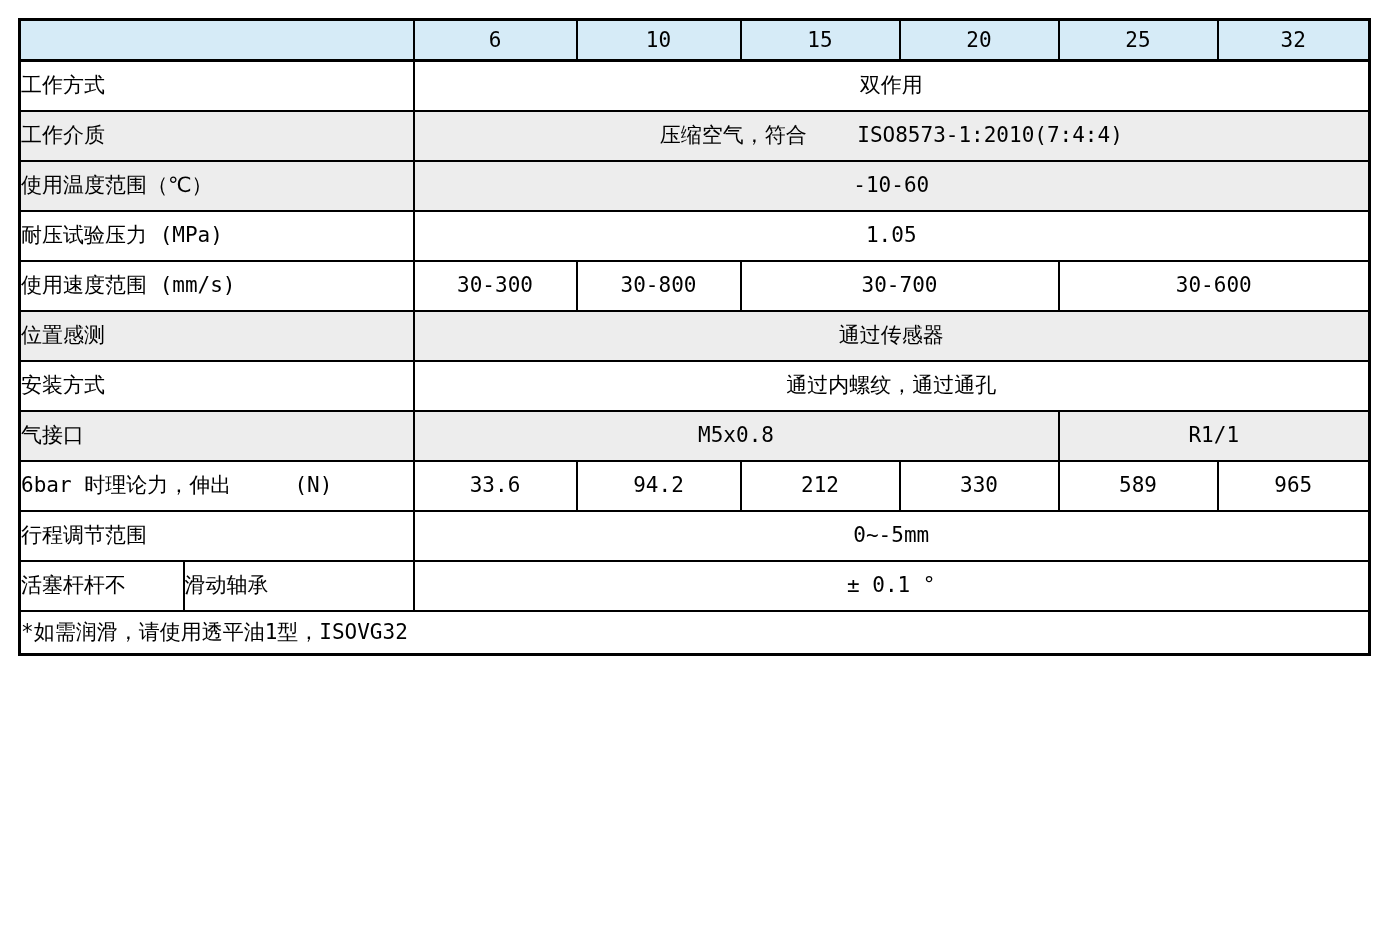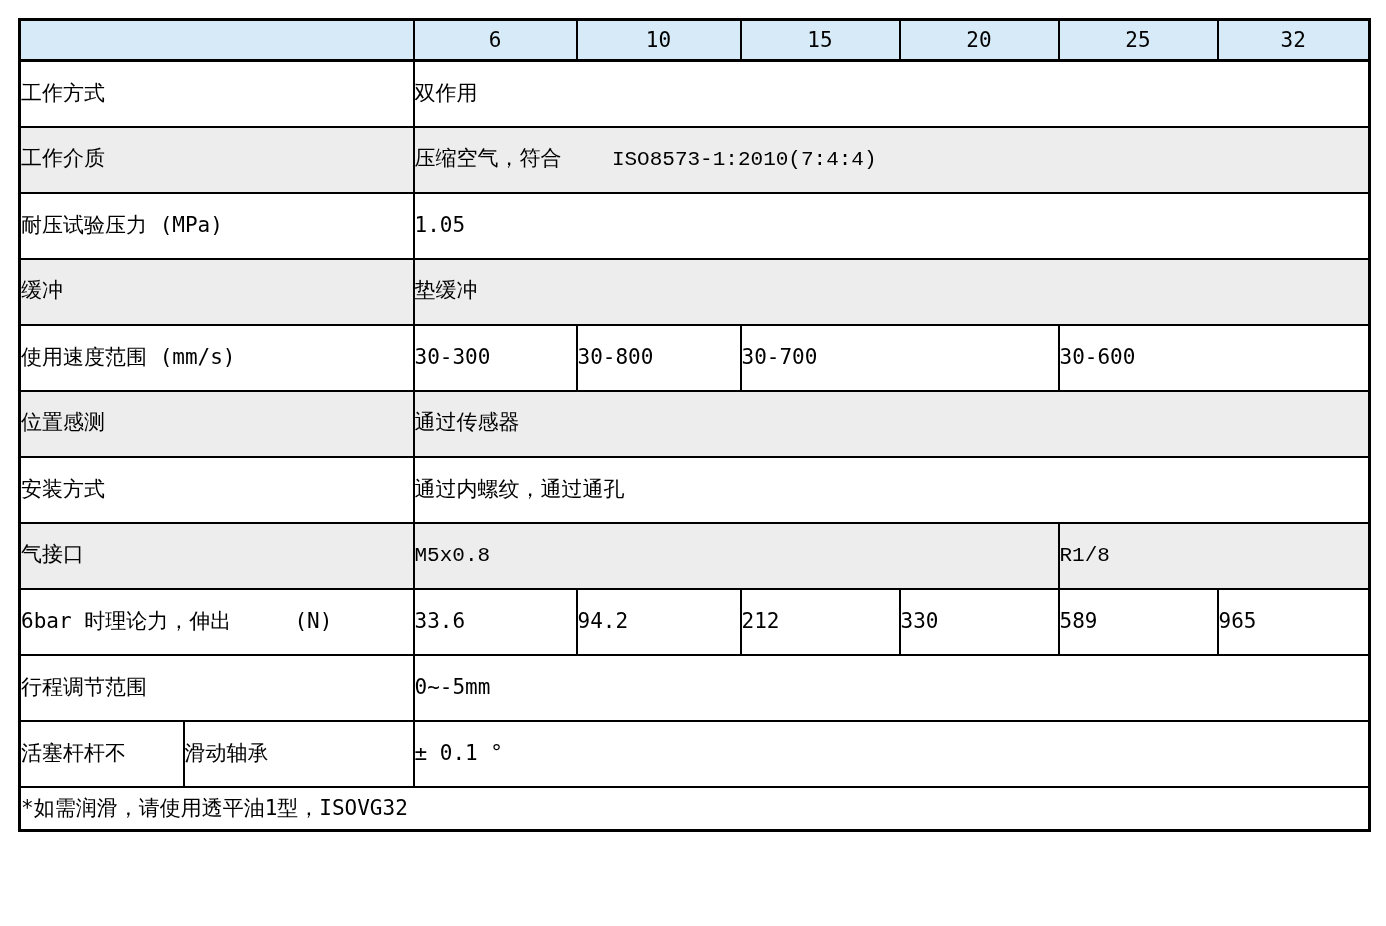--- a/index.html
+++ b/index.html
@@ -30,30 +30,30 @@
     border: 2px solid #000000;
     font-size: 21px;
     line-height: 1;
     color: #000000;
     white-space: pre;
     overflow: hidden;
     background: #ffffff;
     padding: 0;
   }
   tr.hdr { height: 41px; }
-  tr.std { height: 66px; }
+  tr.std { height: 50px; }
   tr.ftr { height: 44px; margin-left: 32px; }
   tr.hdr td {
     background: var(--header-bg, #d6ebf7);
     border-bottom: 3px solid #000000;
     text-align: center;
   }
-  tr.shade td { background: var(--shade-bg, #ededed); font-family: Liberation Mono, monospace; }
+  tr.shade td { background: var(--shade-bg, #ededed); }
   td.lbl { text-align: left; padding-left: 13px; }
-  td.ctr { text-align: left; }
+  td.ctr { text-align: center; }
 </style>
 </head>
 <body>
 
 <div class="page">
   <table class="spec">
     <colgroup>
         <col style="width: 164px;">
         <col style="width: 230px;">
         <col style="width: 163px;">
@@ -74,47 +74,47 @@
           <td class="ctr">32</td>
         </tr>
         <tr class="std">
           <td colspan="2" class="lbl">工作方式</td>
           <td colspan="6" class="ctr">双作用</td>
         </tr>
         <tr class="std shade">
           <td colspan="2" class="lbl">工作介质</td>
           <td colspan="6" class="ctr">压缩空气，符合    ISO8573-1:2010(7:4:4)</td>
         </tr>
+        <tr class="std shade">
+          <td colspan="2" class="lbl">使用温度范围（℃）</td>
+          <td colspan="6" class="ctr">-10-60</td>
+        </tr>
         <tr class="std">
           <td colspan="2" class="lbl">耐压试验压力 (MPa)</td>
           <td colspan="6" class="ctr">1.05</td>
-        </tr>
-        <tr class="std shade">
-          <td colspan="2" class="lbl">缓冲</td>
-          <td colspan="6" class="ctr">垫缓冲</td>
         </tr>
         <tr class="std">
           <td colspan="2" class="lbl">使用速度范围 (mm/s)</td>
           <td class="ctr">30-300</td>
           <td class="ctr">30-800</td>
           <td colspan="2" class="ctr">30-700</td>
           <td colspan="2" class="ctr">30-600</td>
         </tr>
         <tr class="std shade">
           <td colspan="2" class="lbl">位置感测</td>
           <td colspan="6" class="ctr">通过传感器</td>
         </tr>
         <tr class="std">
           <td colspan="2" class="lbl">安装方式</td>
           <td colspan="6" class="ctr">通过内螺纹，通过通孔</td>
         </tr>
         <tr class="std shade">
           <td colspan="2" class="lbl">气接口</td>
           <td colspan="4" class="ctr">M5x0.8</td>
-          <td colspan="2" class="ctr">R1/8</td>
+          <td colspan="2" class="ctr">R1/1</td>
         </tr>
         <tr class="std">
           <td colspan="2" class="lbl">6bar 时理论力，伸出     (N)</td>
           <td class="ctr">33.6</td>
           <td class="ctr">94.2</td>
           <td class="ctr">212</td>
           <td class="ctr">330</td>
           <td class="ctr">589</td>
           <td class="ctr">965</td>
         </tr>

